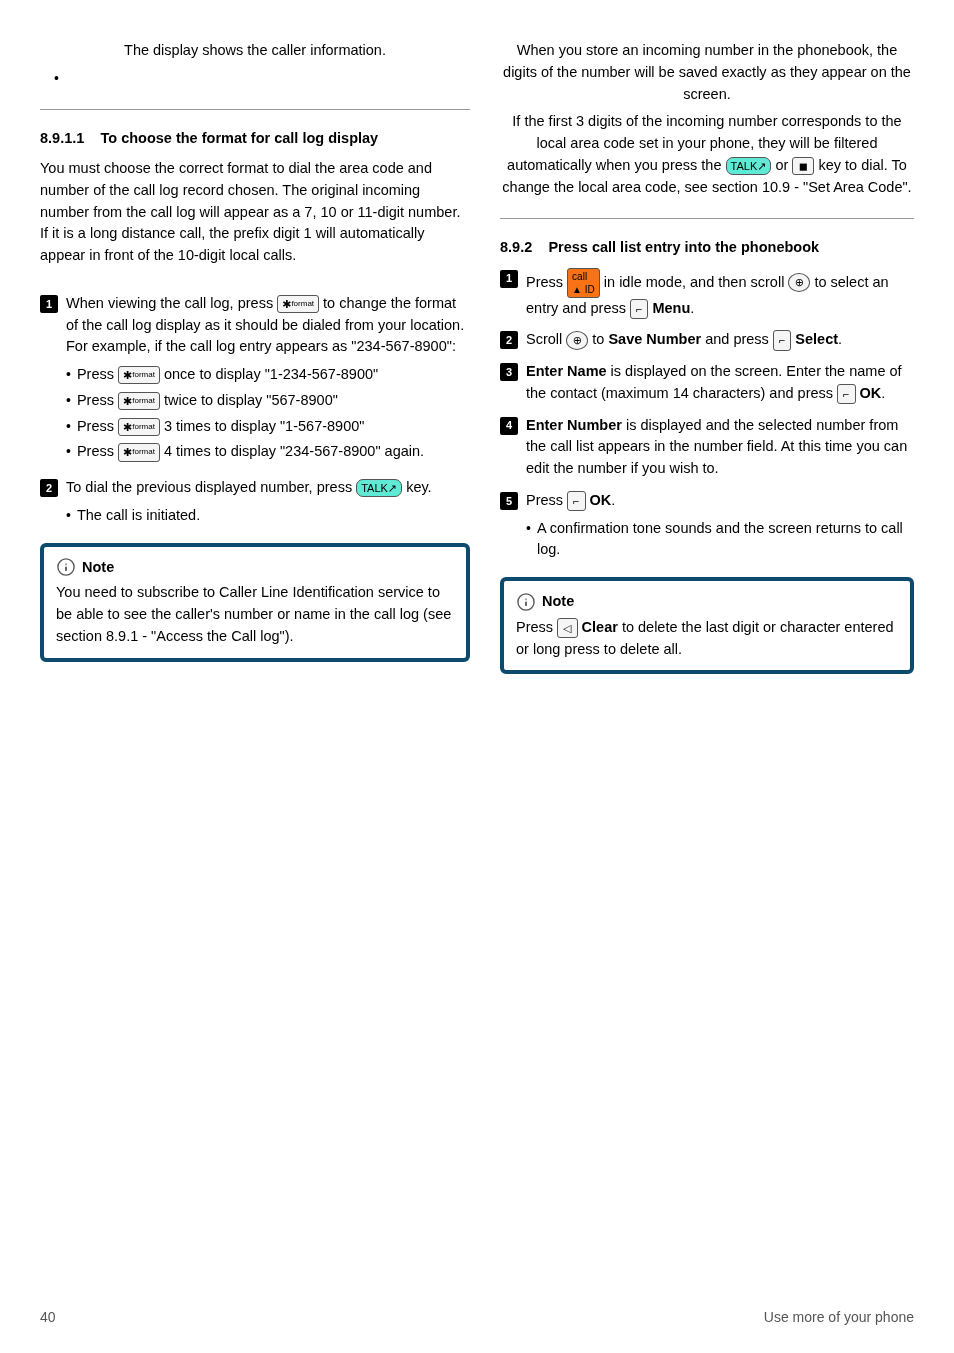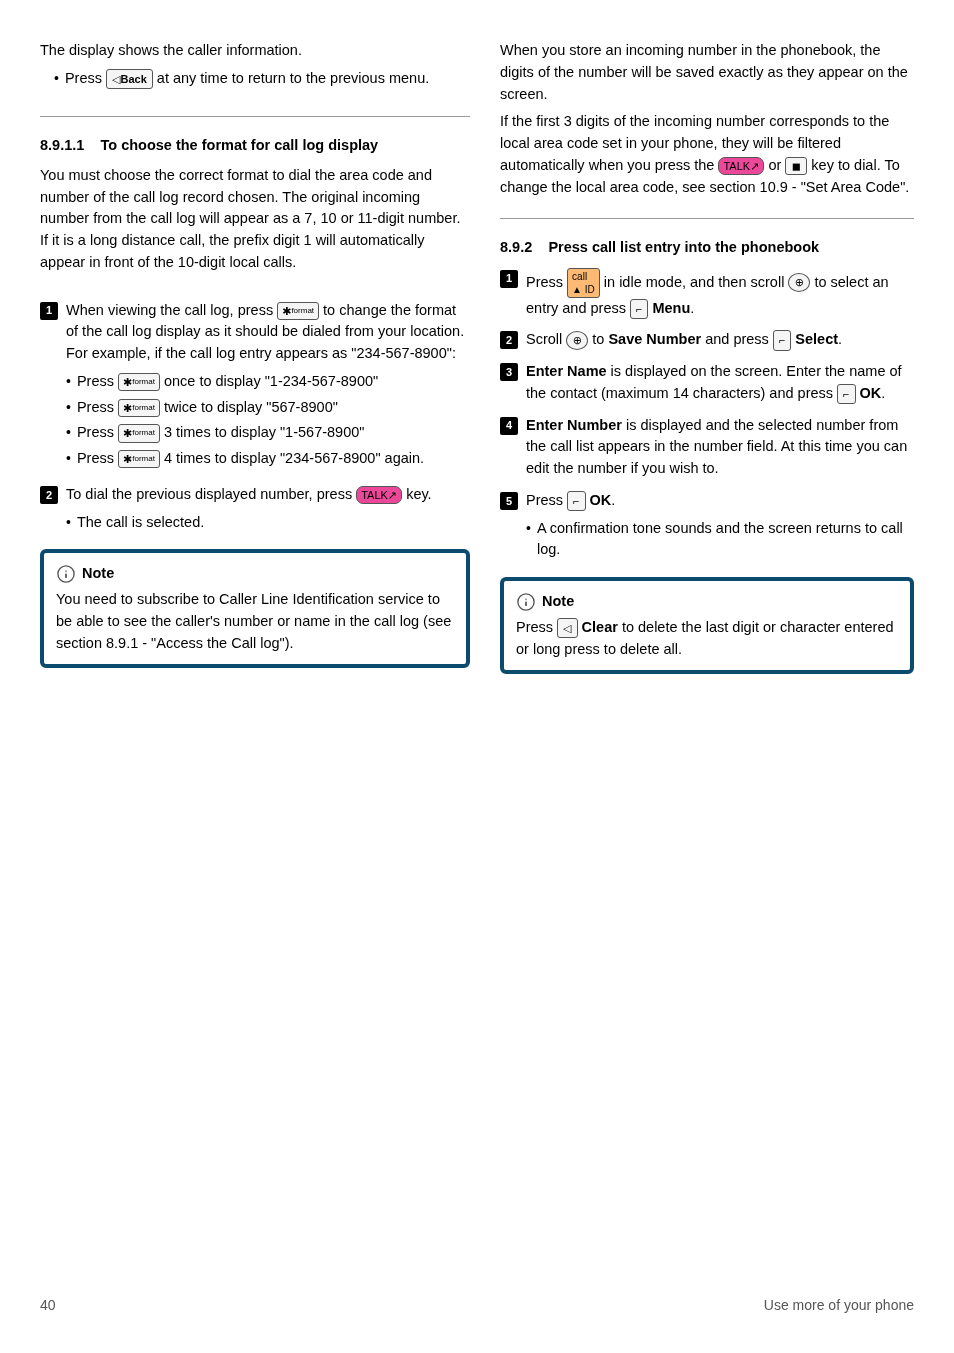--- a/index.html
+++ b/index.html
@@ -20,20 +20,21 @@
     }
     .col-left {
       width: 430px;
       flex-shrink: 0;
     }
     .col-right {
       flex: 1;
     }
     .section-intro {
       margin-bottom: 20px;
+      text-align: center;
     }
     .section-intro p {
       font-size: 14.5px;
       line-height: 1.5;
       margin-bottom: 6px;
     }
     .bullet-item {
       display: flex;
       align-items: flex-start;
       gap: 6px;
@@ -128,21 +129,21 @@
     .key-talk {
       display: inline-flex;
       align-items: center;
       justify-content: center;
       border: 1px solid #555;
       border-radius: 7px;
       padding: 1px 4px;
       font-size: 11px;
       vertical-align: middle;
       min-width: 26px;
-      background: #ec4899;
+      background: #5eead4;
       line-height: 1.3;
     }
     .key-menu {
       display: inline-flex;
       align-items: center;
       justify-content: center;
       border: 1px solid #555;
       border-radius: 3px;
       padding: 2px 5px;
       font-size: 11px;
@@ -178,21 +179,21 @@
     .key-callerid {
       display: inline-flex;
       align-items: center;
       justify-content: center;
       border: 1px solid #555;
       border-radius: 3px;
       padding: 1px 4px;
       font-size: 10px;
       vertical-align: middle;
       min-width: 28px;
-      background: #fdba74;
+      background: #f97316;
       line-height: 1.3;
     }
     .key-hold {
       display: inline-flex;
       align-items: center;
       justify-content: center;
       border: 1px solid #555;
       border-radius: 3px;
       padding: 1px 4px;
       font-size: 11px;
@@ -218,21 +219,21 @@
     }
     .note-icon {
       display: inline-flex;
       align-items: center;
       justify-content: center;
       width: 20px;
       height: 20px;
     }
     .page-footer {
       position: absolute;
-      bottom: 40px;
+      bottom: 28px;
       left: 0;
       width: 954px;
       display: flex;
       justify-content: space-between;
       padding: 0 40px;
       font-size: 14px;
       color: #555;
     }
     b { font-weight: bold; }
     
@@ -245,25 +246,20 @@
 <body>
 
 <div class="page">
 
   <div class="col-left">
 
     <div class="section-intro">
       <p>The display shows the caller information.</p>
       <div class="bullet-item">
         <span class="bullet">•</span>
-        <p>
-          <span>Press</span>
-          <span class="key-back">◁ <b>Back</b></span>
-          <span>at any time to return to the previous menu.</span>
-        </p>
       </div>
     </div>
 
     <hr class="divider">
 
     <div>
       <div class="section-heading">
         <span>8.9.1.1</span>
         &nbsp;&nbsp;
         <span>To choose the format for call log display</span>
@@ -301,21 +297,21 @@
 
         <li>
           <span class="num-badge">2</span>
           <div class="li-content">
             <span>To dial the previous displayed number, press </span>
             <span class="key-talk">TALK↗</span>
             <span> key.</span>
             <ul class="sub-bullets">
               <li>
                 <span class="sub-bullet-dot">•</span>
-                <span>The call is selected.</span>
+                <span>The call is initiated.</span>
               </li>
             </ul>
           </div>
         </li>
       </ul>
 
       <div class="note-box">
         <div class="note-header">
           <span class="note-icon">
             <svg class="note-svg" viewBox="0 0 20 20">

